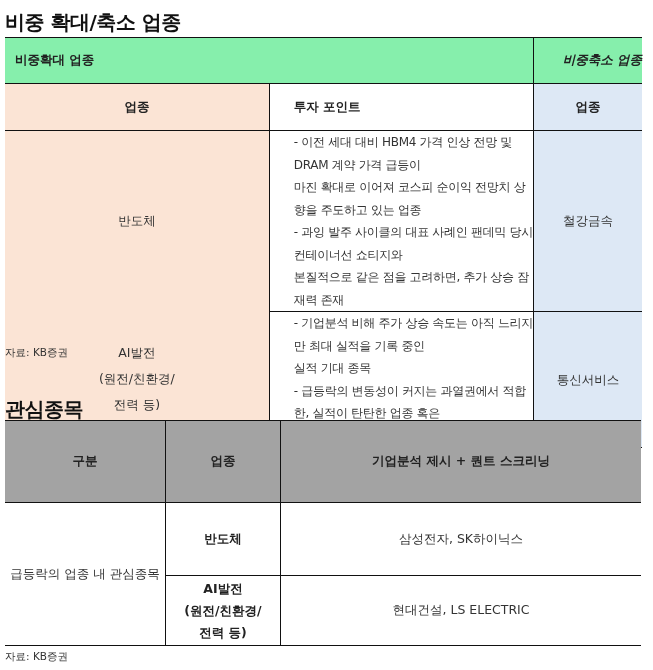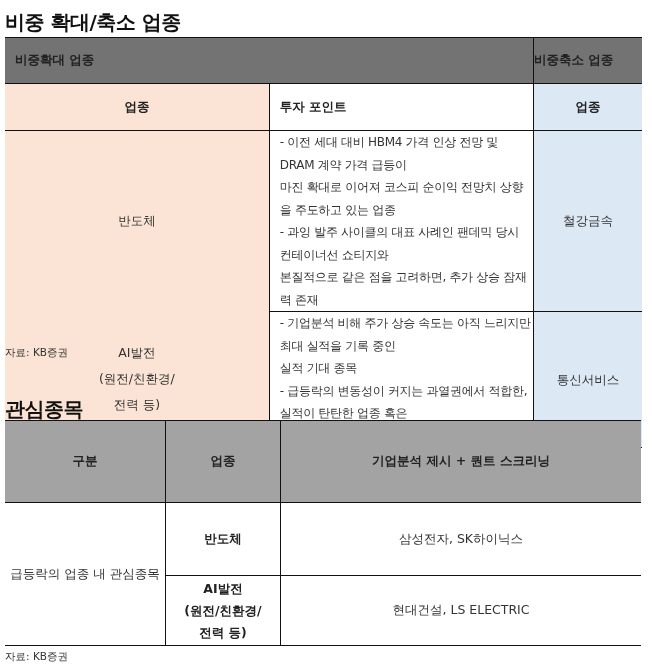--- a/index.html
+++ b/index.html
@@ -13,28 +13,28 @@
     letter-spacing: -0.5px;
   }
   .source {
     position: absolute; left: 5px; font-size: 10.5px; color: #333;
   }
   table { border-collapse: collapse; position: absolute; table-layout: fixed; }
   td, th { padding: 0; font-size: 12.5px; vertical-align: middle; }
 
   
   #t1 { left: 5px; top: 37px; width: 637px; border-top: 1.5px solid #111; border-bottom: 1.5px solid #111; }
-  #t1 .hdr-row td { background: #737373; height: 45px; font-weight: bold; border-bottom: 1.5px solid #111; }
+  #t1 .hdr-row td { background: #86efac; height: 45px; font-weight: bold; border-bottom: 1.5px solid #111; }
   #t1 .hdr-row .left { padding-left: 10px; }
-  #t1 .hdr-row .right { text-align: left; border-left: 1.5px solid #111; }
+  #t1 .hdr-row .right { text-align: right; border-left: 1.5px solid #111; font-style: italic; }
   #t1 .sub-row td { height: 46px; font-weight: bold; border-bottom: 1.5px solid #111; }
   .peach { background: #fbe4d5; }
   .blue { background: #dde8f5; }
   #t1 .c1 { width: 111px; text-align: center; border-right: 1.5px solid #111; }
-  #t1 .c2 { width: 414px; padding-left: 10px; }
+  #t1 .c2 { width: 414px; padding-left: 24px; }
   #t1 .c3 { width: 108px; text-align: center; border-left: 1.5px solid #111; }
   #t1 .body-row td { font-weight: normal; }
   #t1 .body-row .c2 { line-height: 22.5px; font-size: 12px; color: #333; letter-spacing: -0.3px; margin-top: 38px; }
   #t1 .row-a td { height: 102px; border-bottom: 1.5px solid #111; }
   #t1 .row-b td { height: 108px; }
   #t1 .body-row .c1, #t1 .body-row .c3 { color: #333; line-height: 26px; }
   #t1 .row-a .c1 { border-bottom: none; }
 
   
   #t2 { left: 5px; top: 420px; width: 636px; border-top: 1.5px solid #111; border-bottom: 1.5px solid #111; }

